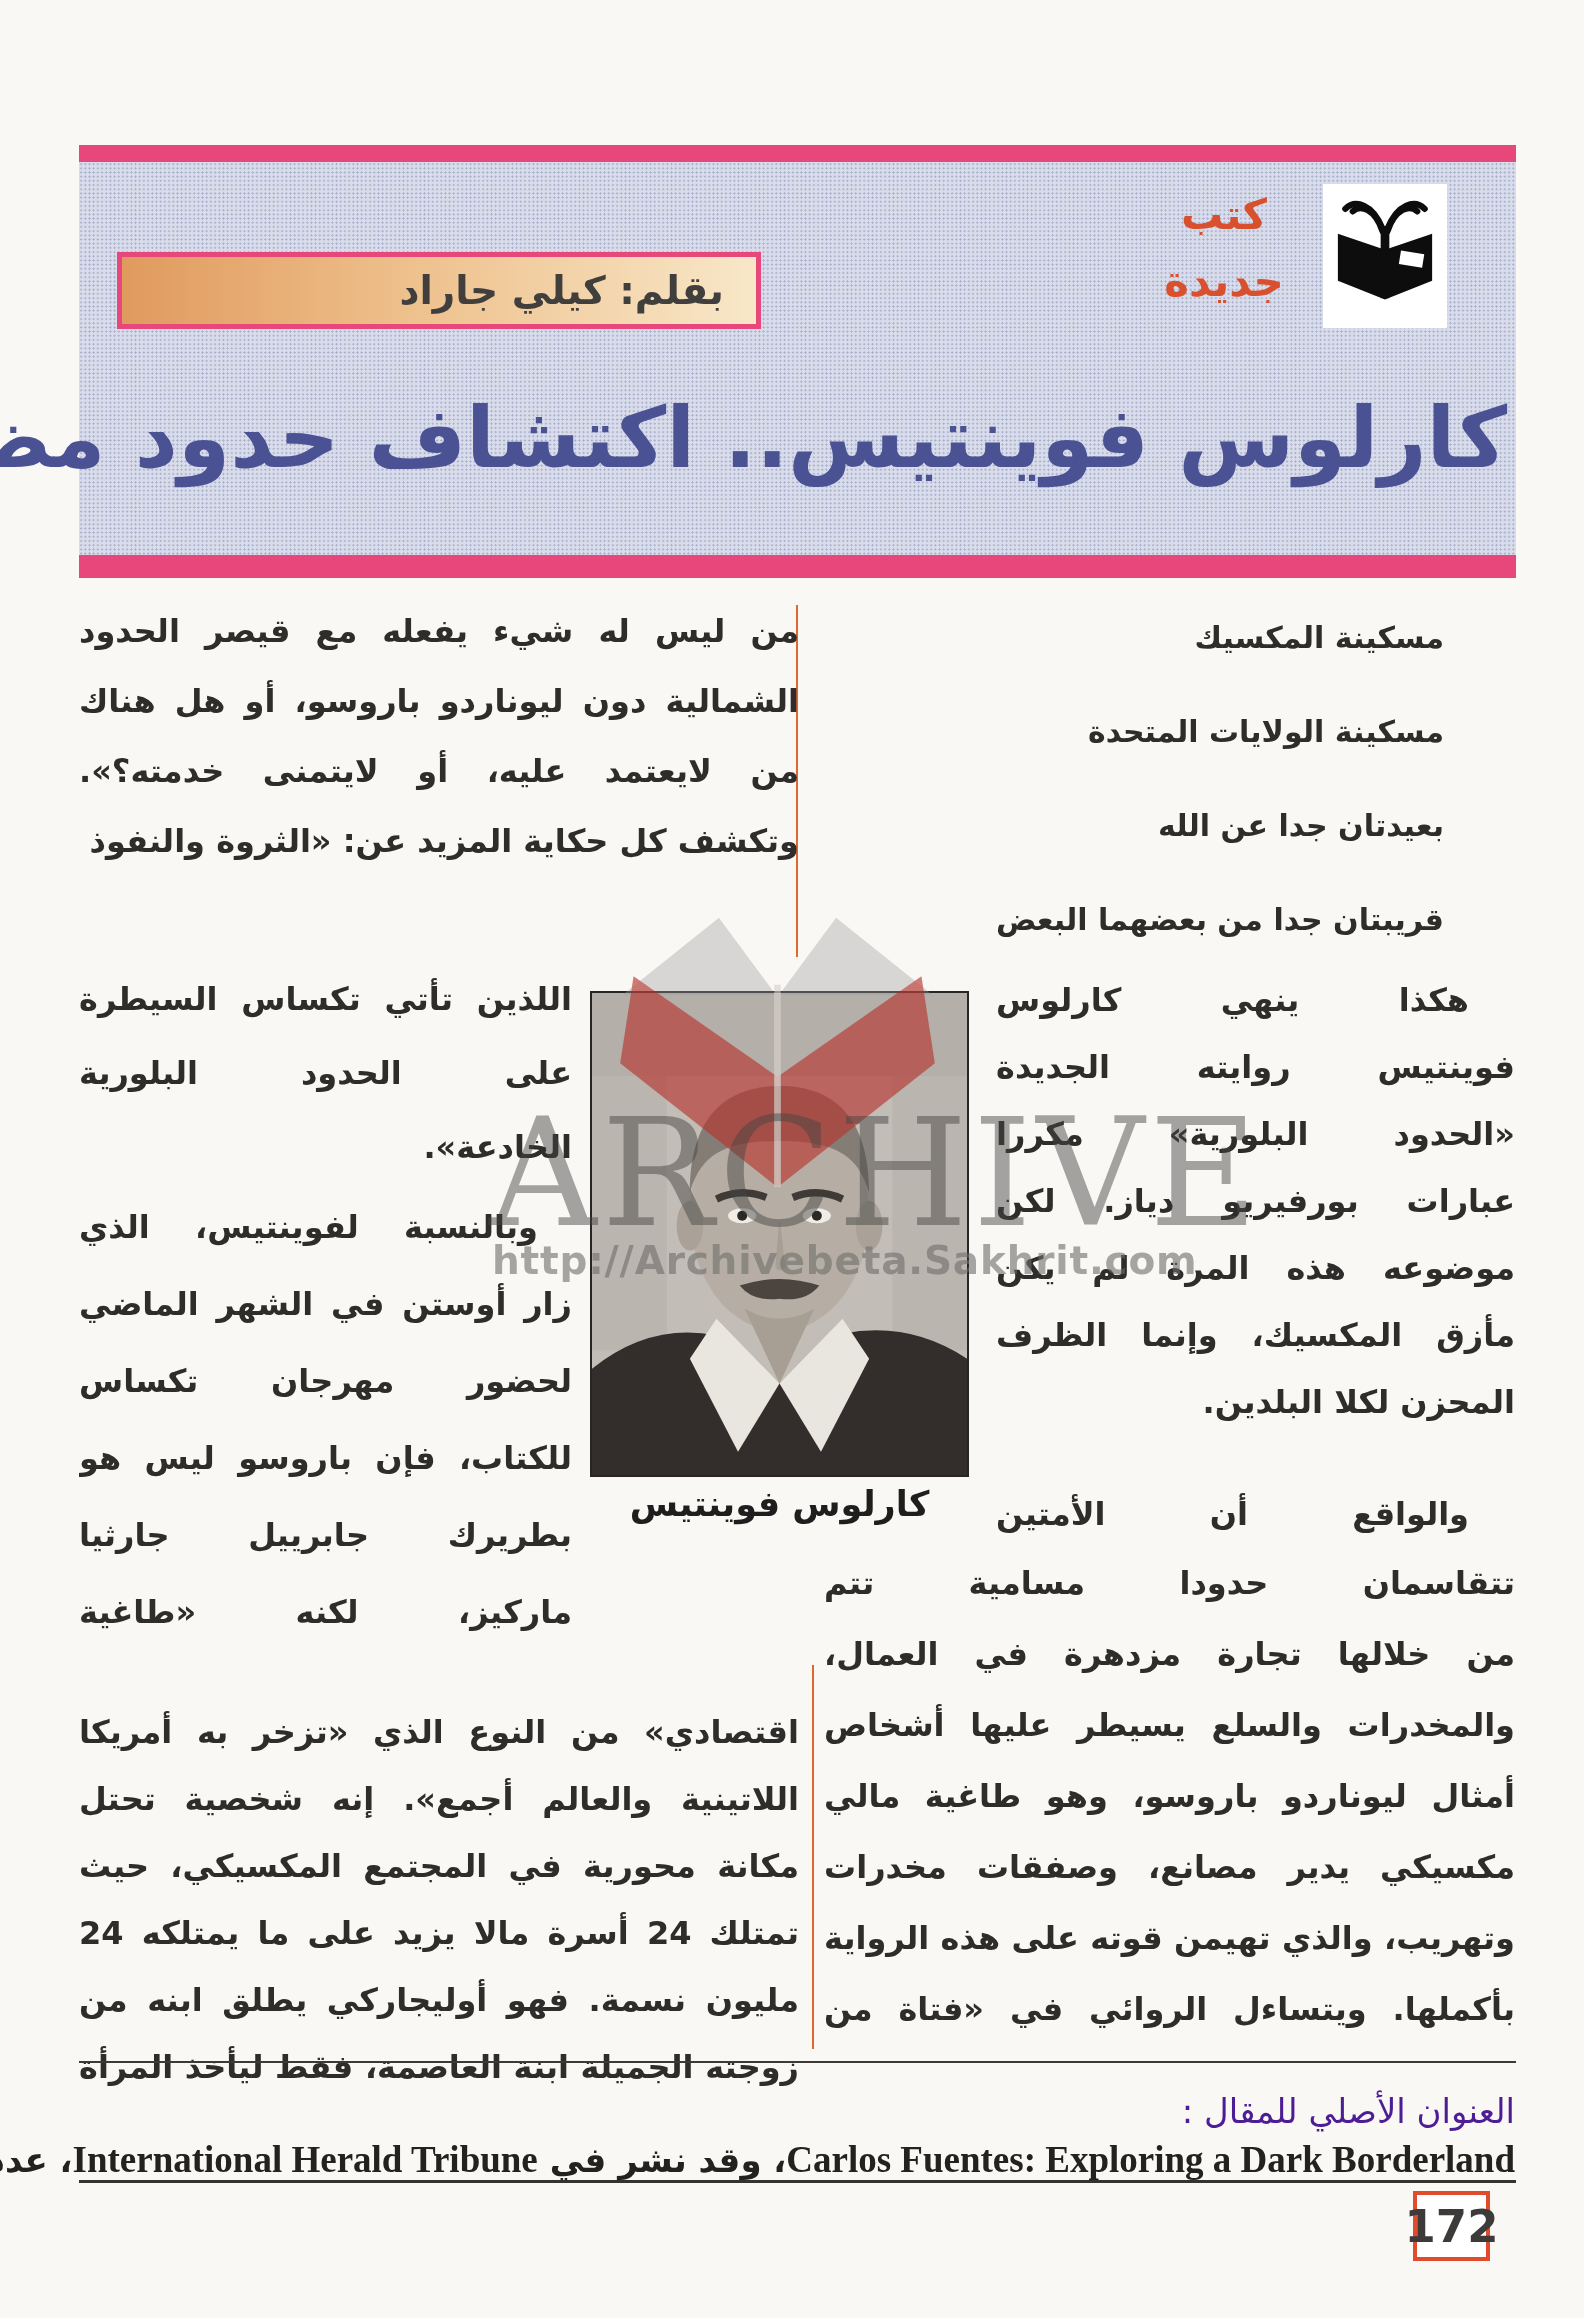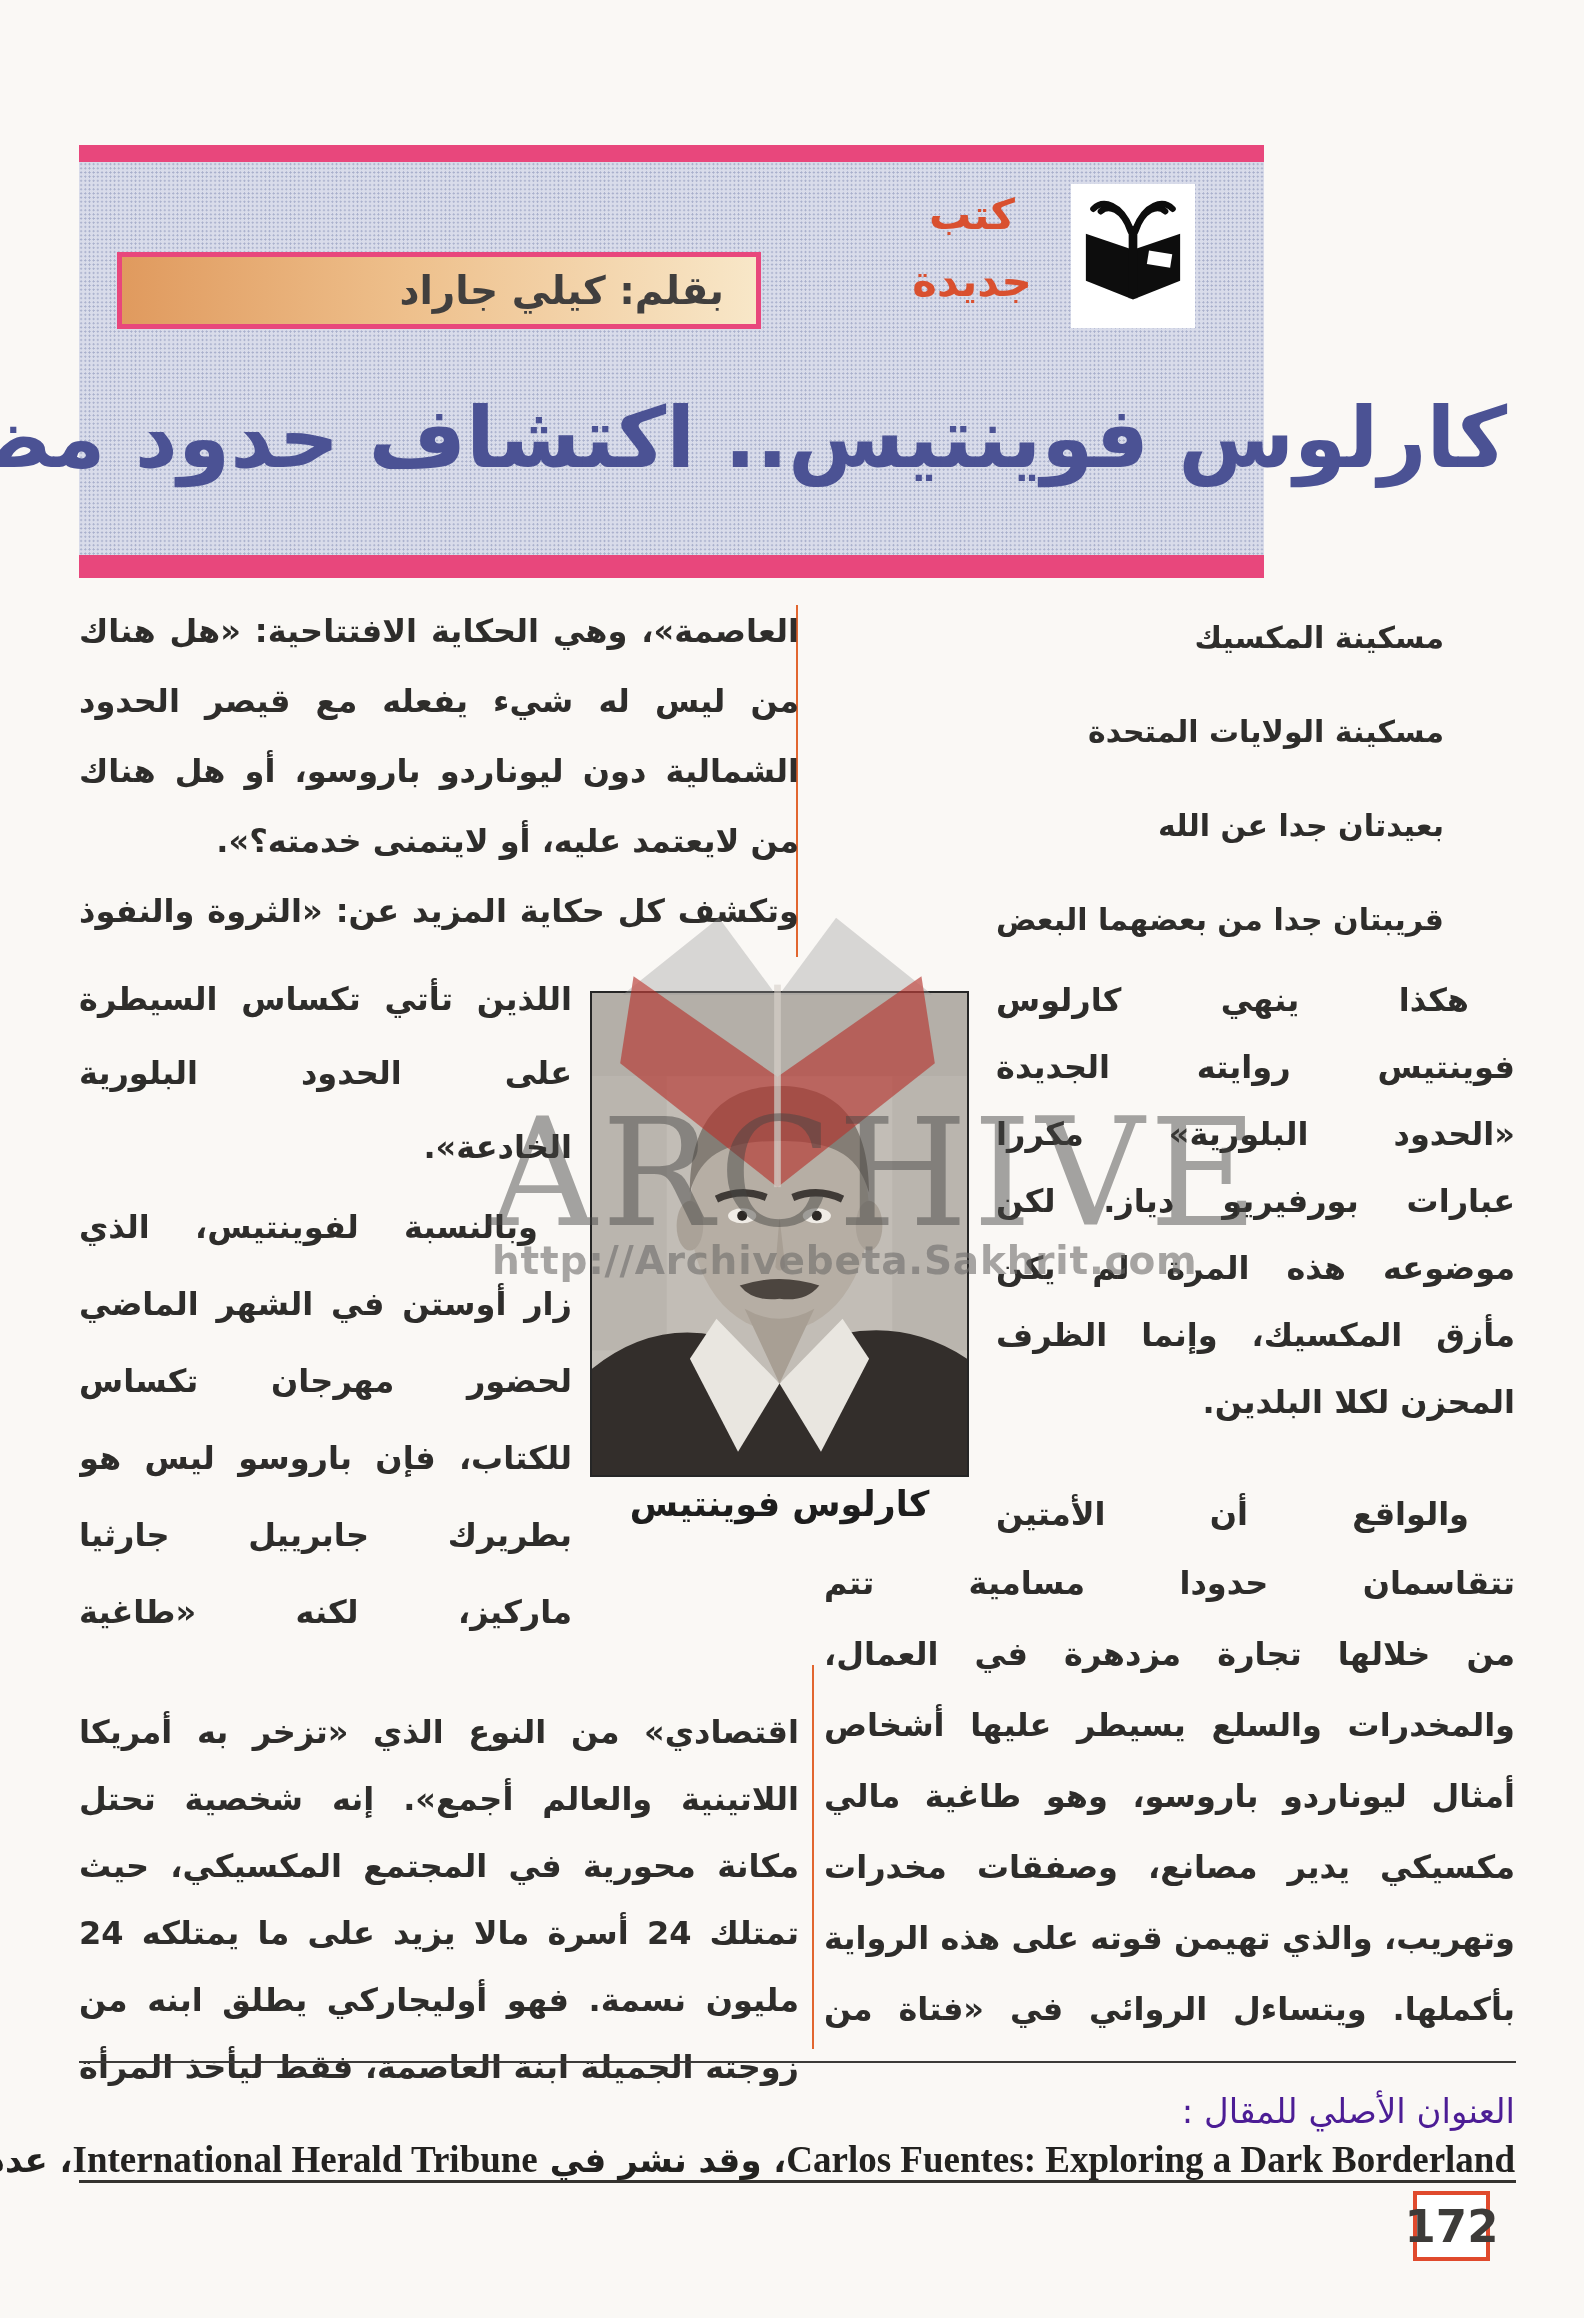--- a/index.html
+++ b/index.html
@@ -4,21 +4,21 @@
 <style>
   html,body{margin:0;padding:0;background:#e9e7e3;}
   #page{
     position:relative;width:1585px;height:2319px;overflow:hidden;
     background:#faf8f5;font-family:"DejaVu Sans",sans-serif;direction:rtl;
     color:#2e2d2b;
   }
   .abs{position:absolute;}
 
   
-  .banner{left:80px;top:145px;width:1185px;height:433px;}
+  .banner{left:80px;top:145px;width:1437px;height:433px;}
   .bar-top{position:absolute;left:0;top:0;width:100%;height:17px;background:#e8477c;}
   .banner-body{
     position:absolute;left:0;top:17px;width:100%;height:394px;
     background-color:#d9dcea;
     background-image:radial-gradient(circle,#a9b0cc 0.9px,transparent 0.9px);
     background-size:4.2px 4.2px;
   }
   .bar-bottom{position:absolute;left:0;bottom:0;width:100%;height:22.6px;background:#e8477c;}
 
   .book-box{position:absolute;right:69px;top:22px;width:124px;height:144px;background:#ffffff;}
@@ -177,21 +177,20 @@
       <div class="line">تتقاسمان حدودا مسامية تتم</div>
       <div class="line">من خلالها تجارة مزدهرة في العمال،</div>
       <div class="line">والمخدرات والسلع يسيطر عليها أشخاص من</div>
       <div class="line">أمثال ليوناردو باروسو، وهو طاغية مالي</div>
       <div class="line">مكسيكي يدير مصانع، وصفقات مخدرات</div>
       <div class="line">وتهريب، والذي تهيمن قوته على هذه الرواية</div>
       <div class="line">بأكملها. ويتساءل الروائي في «فتاة من</div>
     </div>
 
   <div class="abs tg g-left-top">
-      <div class="line">العاصمة»، وهي الحكاية الافتتاحية: «هل هناك</div>
       <div class="line">من ليس له شيء يفعله مع قيصر الحدود</div>
       <div class="line">الشمالية دون ليوناردو باروسو، أو هل هناك</div>
       <div class="line">من لايعتمد عليه، أو لايتمنى خدمته؟».</div>
       <div class="line">وتكشف كل حكاية المزيد عن: «الثروة والنفوذ</div>
     </div>
   <div class="abs tg g-left-n1">
       <div class="line">اللذين تأتي تكساس السيطرة</div>
       <div class="line">على الحدود البلورية</div>
       <div class="line">الخادعة».</div>
     </div>

